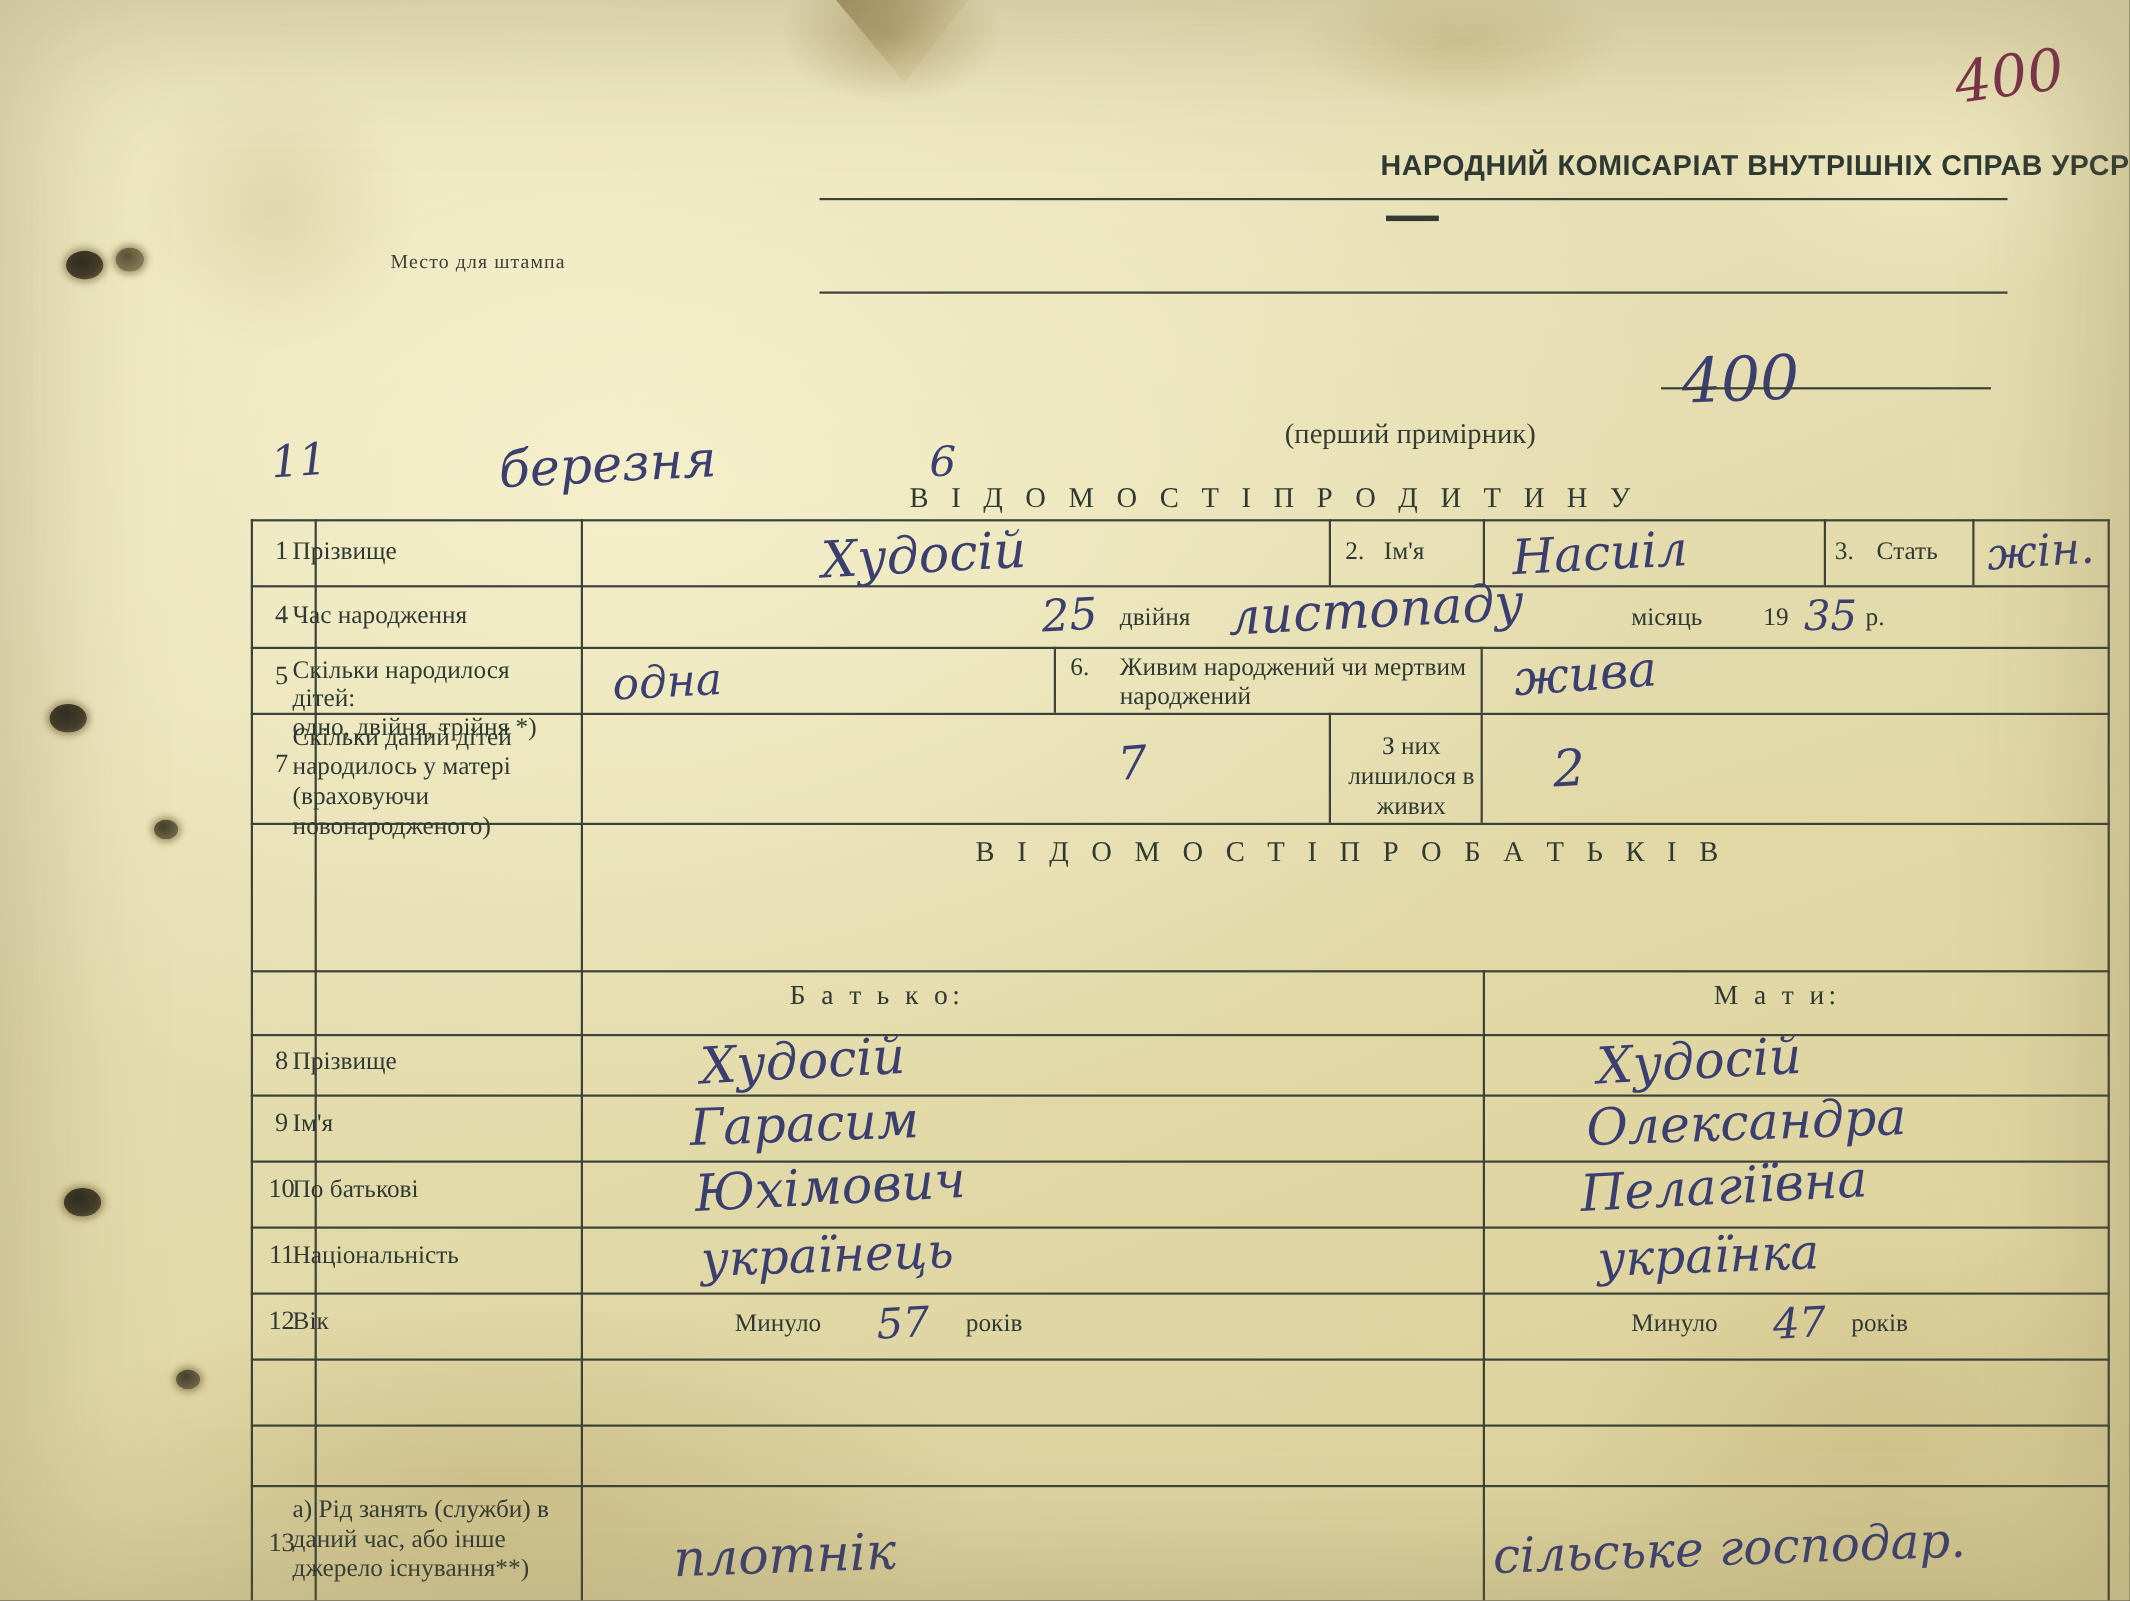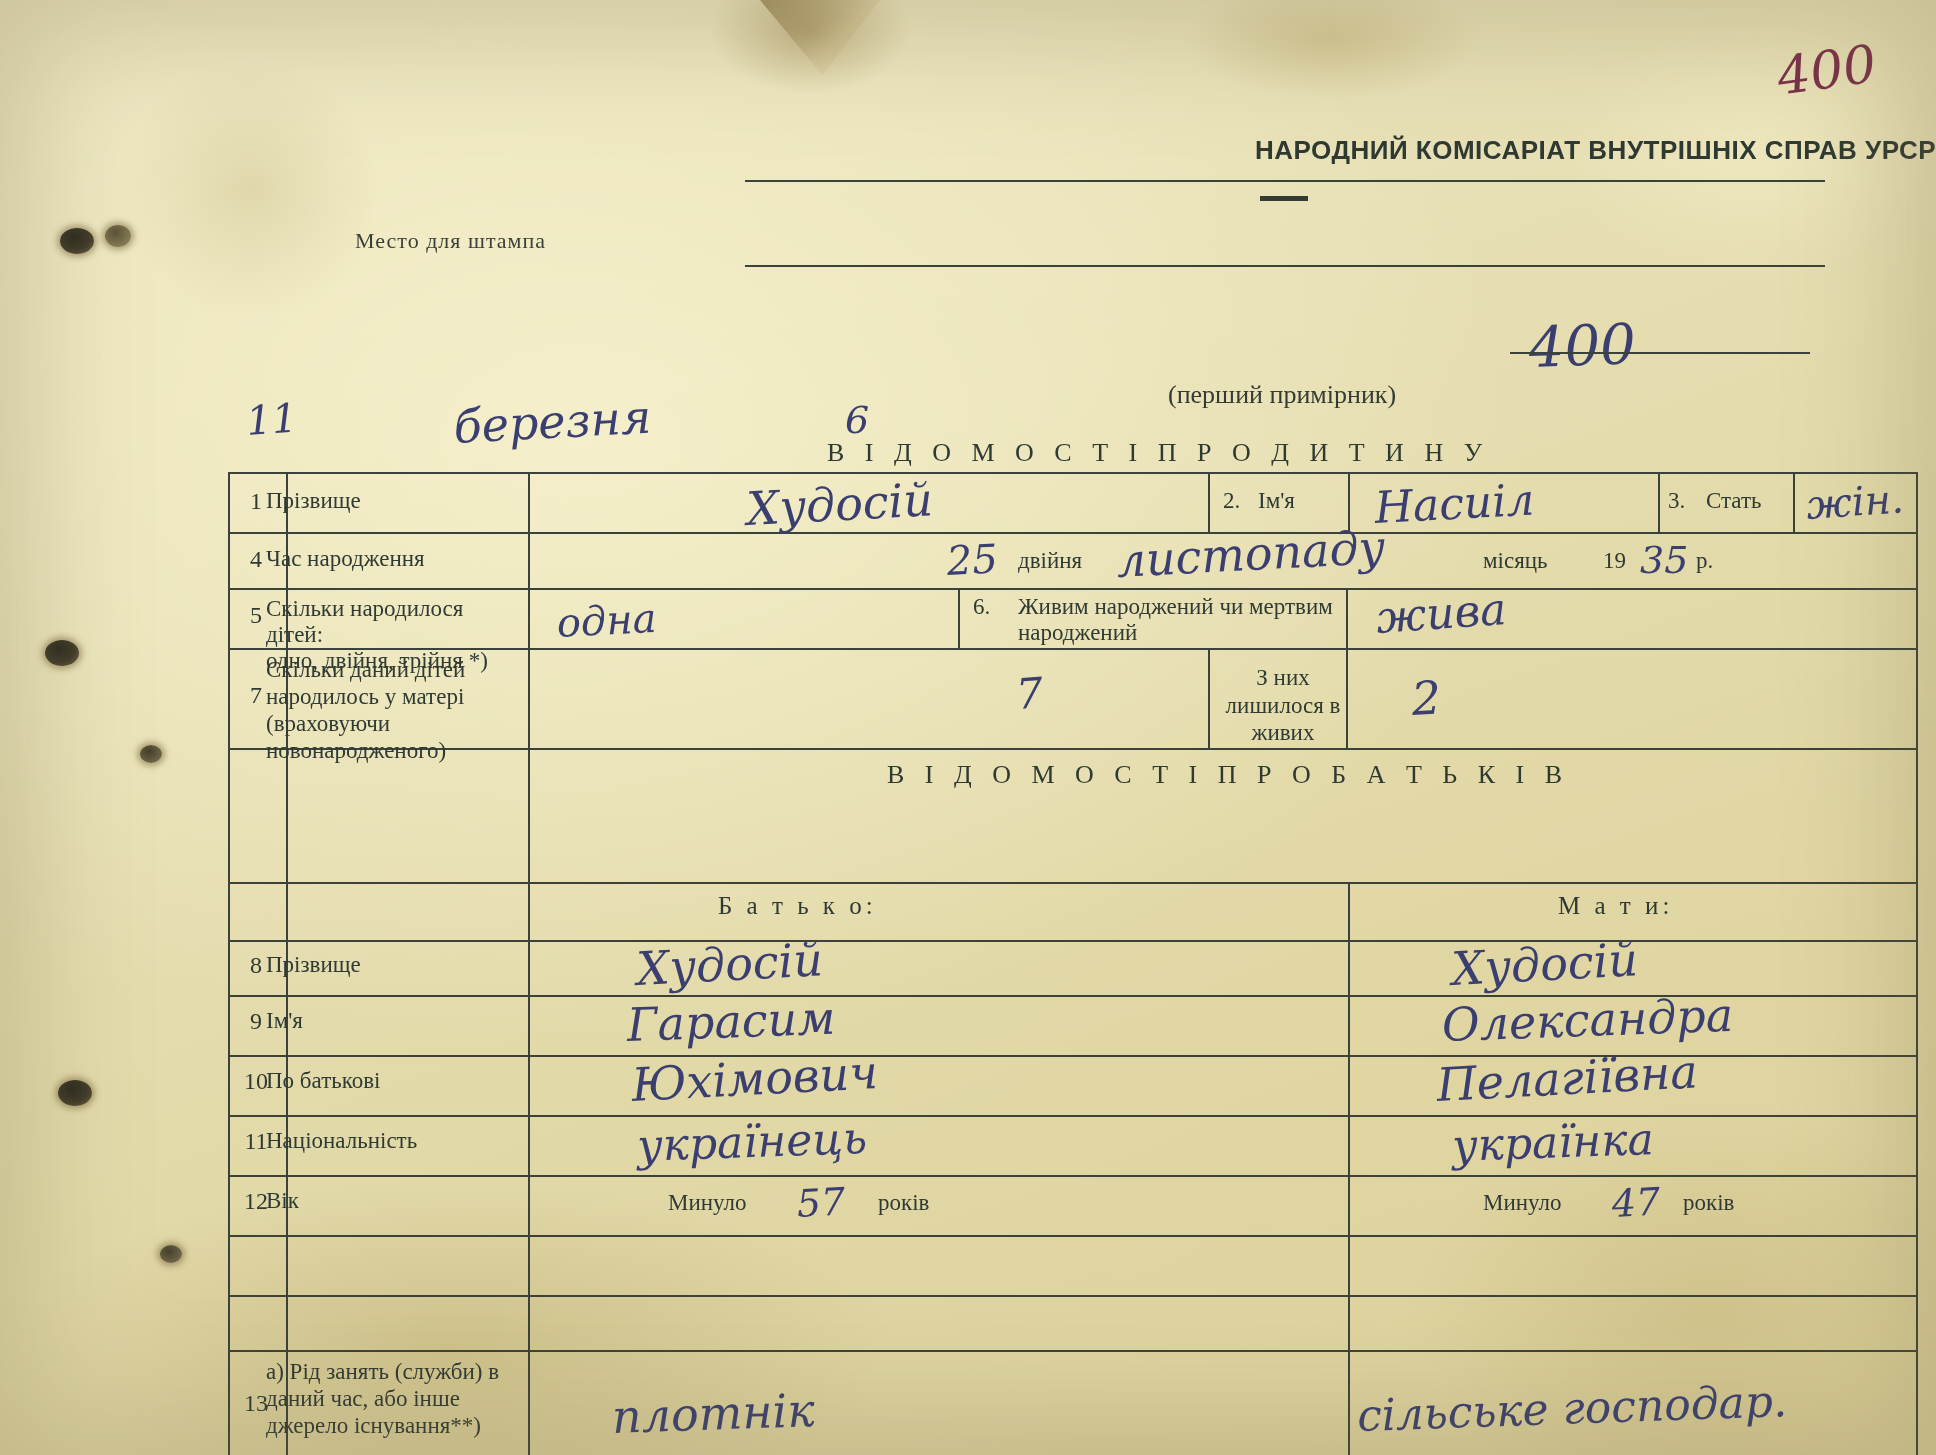--- a/index.html
+++ b/index.html
@@ -81,21 +81,21 @@
     height: 2px;
   }
   .rule.r1 { left: 745px; top: 180px; width: 1080px; }
   .rule.r2 { left: 745px; top: 265px; width: 1080px; }
   .dash { position: absolute; left: 1260px; top: 196px; width: 48px; height: 5px; background: #333b33; }
 
   .stamp-place {
     position: absolute;
     left: 355px; top: 228px;
     font-family: "Liberation Serif", serif;
-    font-size: 22px;
+    font-size: 18px;
     color: #3a4038;
     letter-spacing: 1px;
   }
 
   .dateline {
     position: absolute;
     left: 228px; top: 378px;
     font-family: "Liberation Sans", sans-serif;
     font-size: 28px;
     color: #2f3a33;

